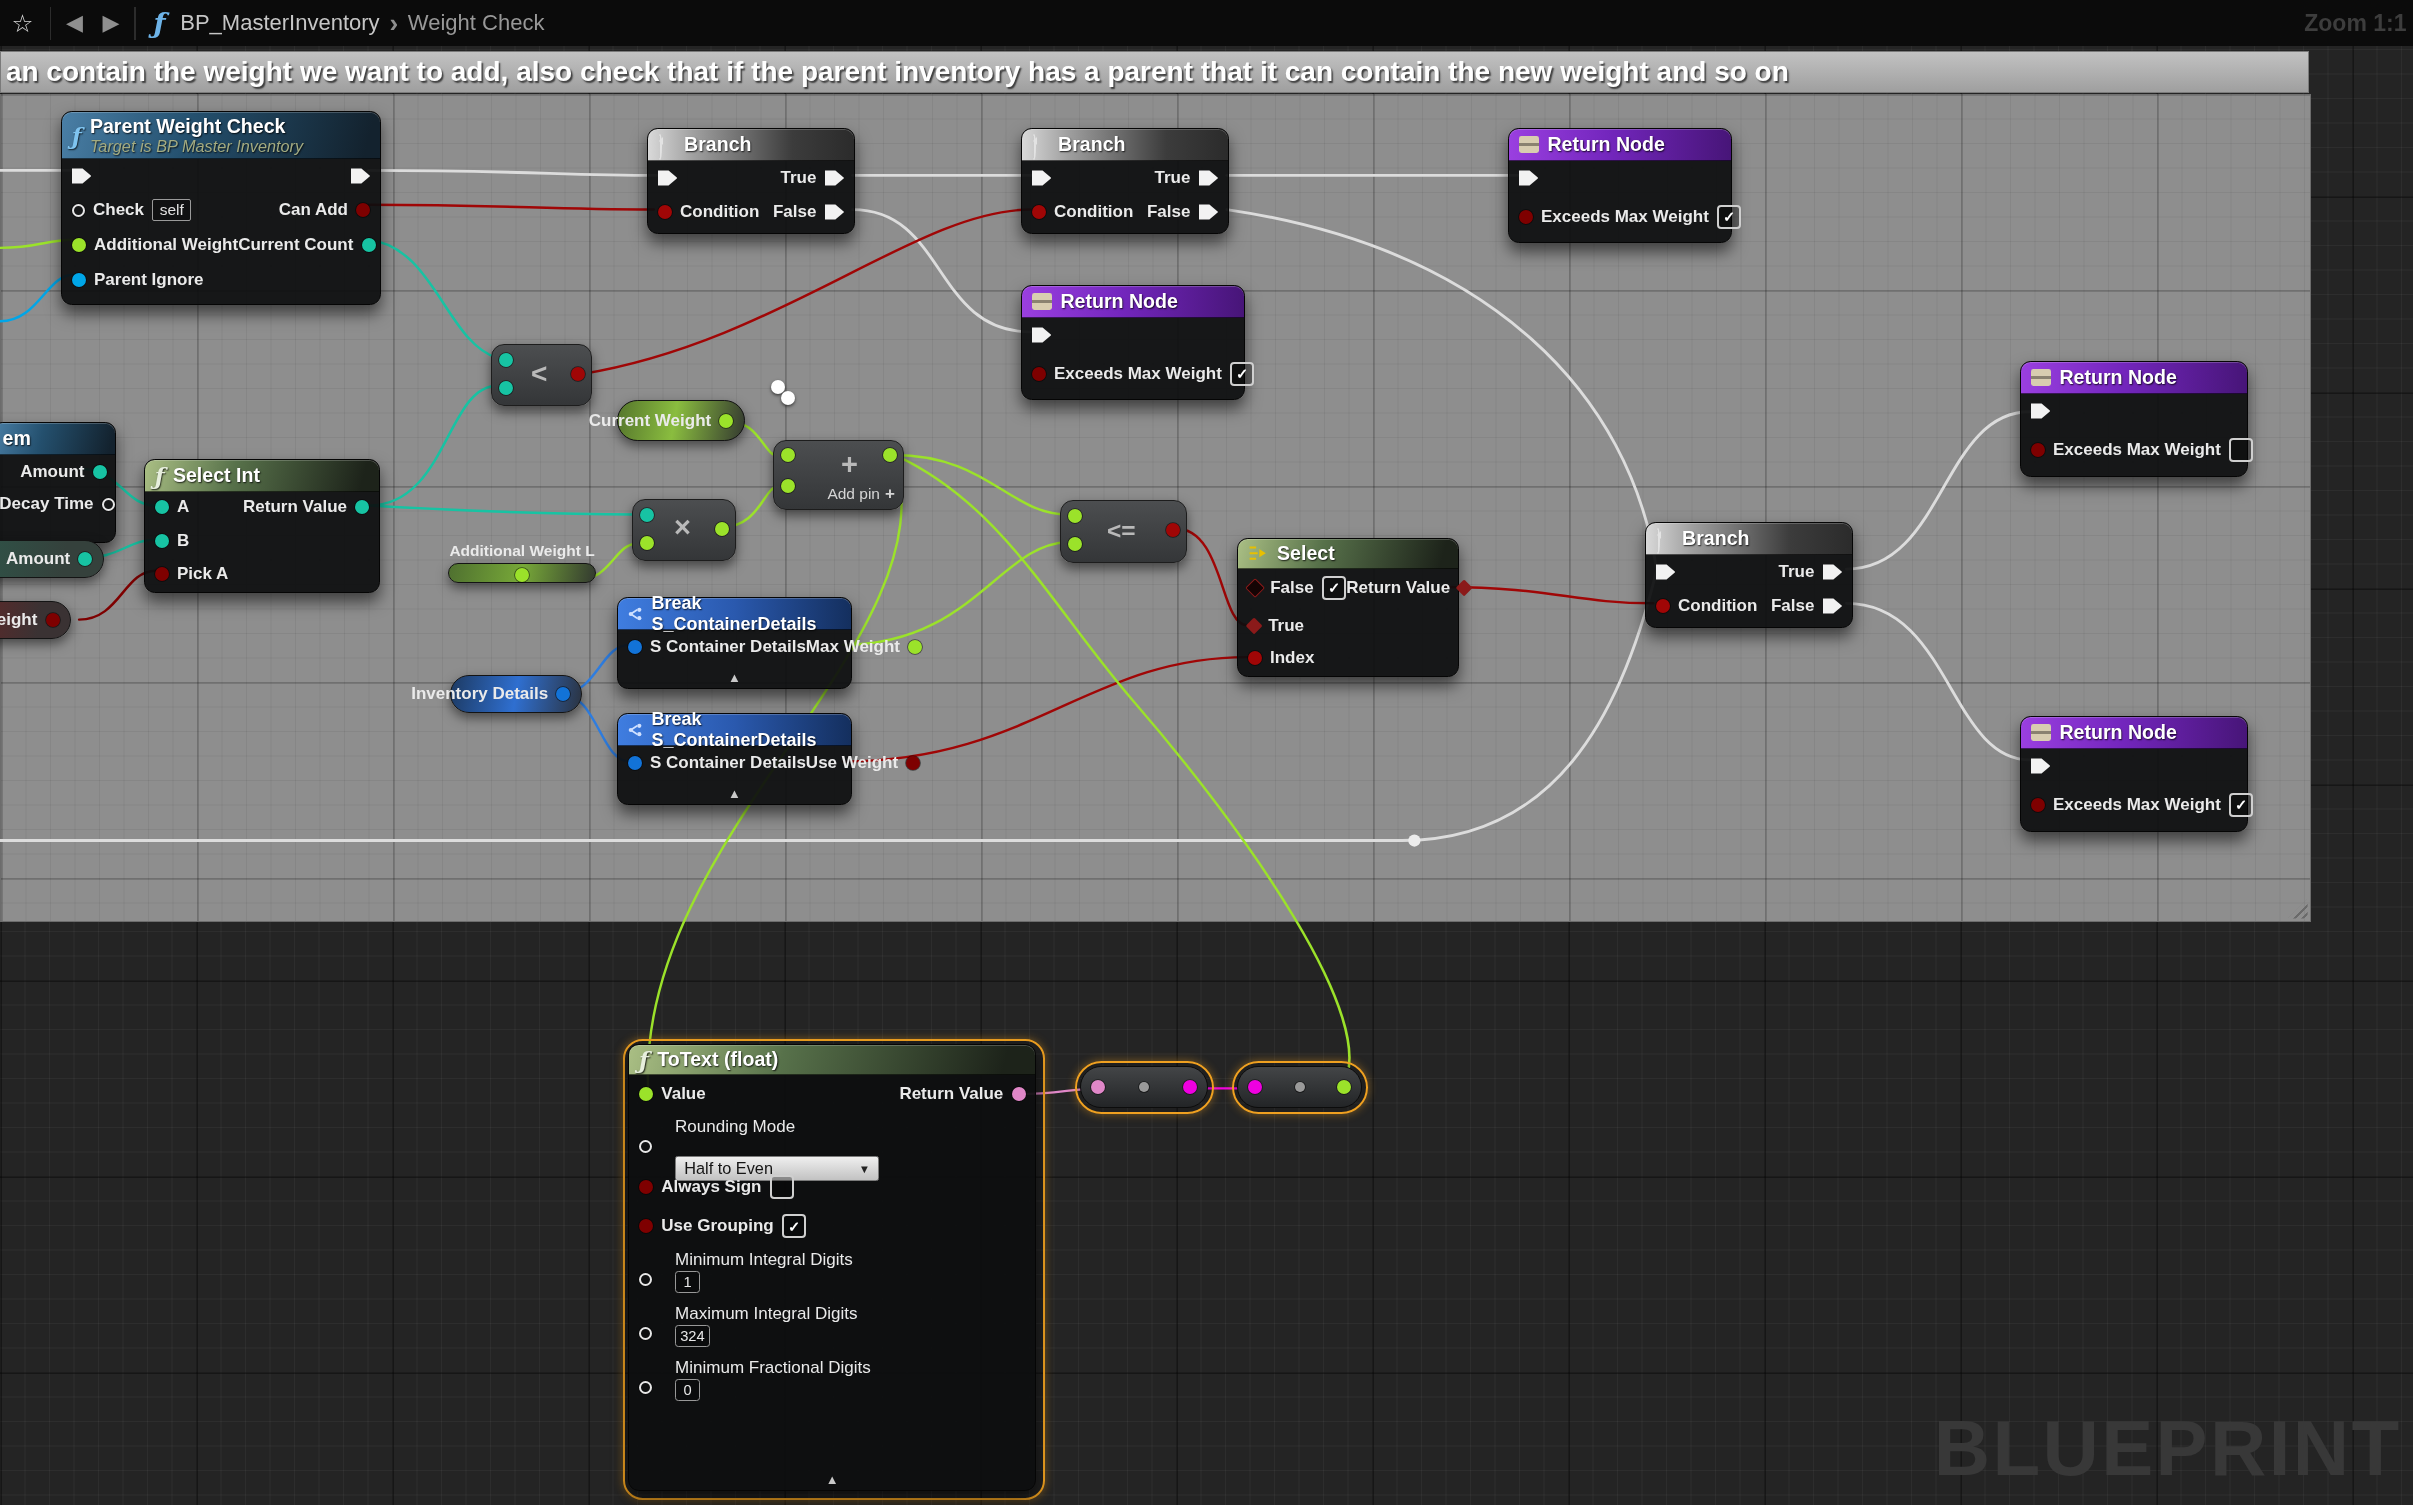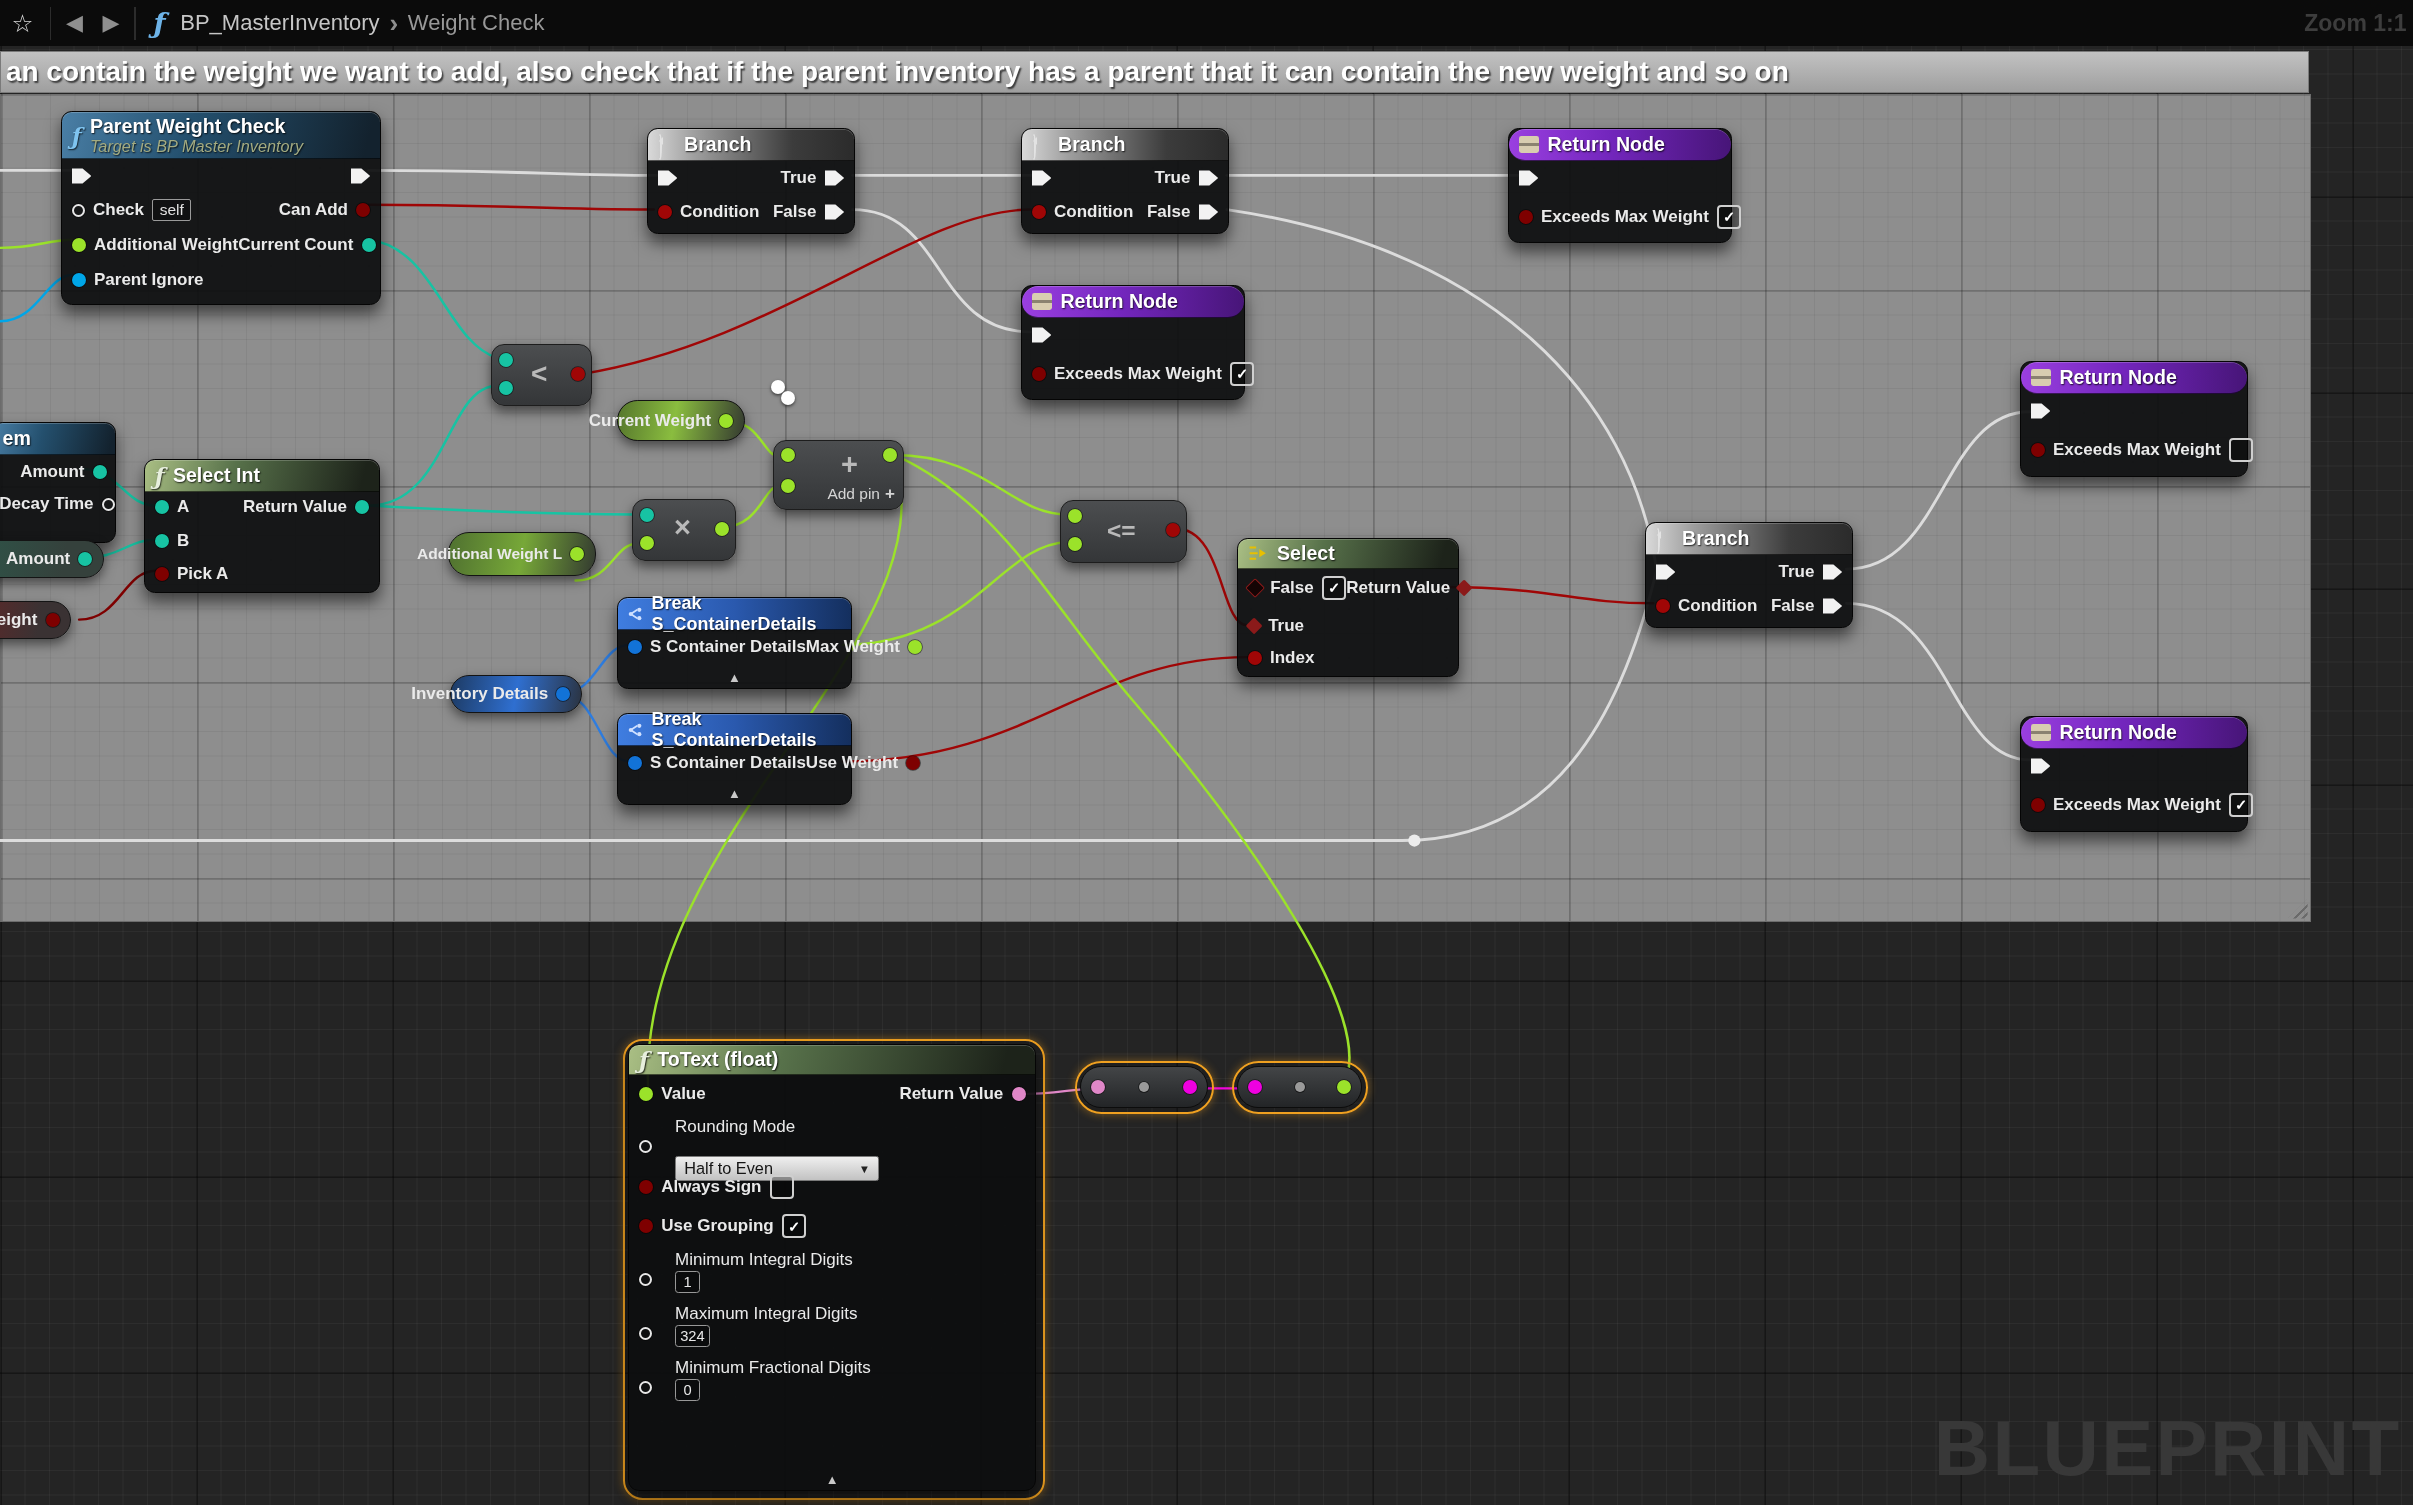--- a/index.html
+++ b/index.html
@@ -53,21 +53,21 @@
 
   
   .node{position:absolute;background:rgba(13,14,15,.93);border:0.8px solid #050505;border-radius:10.6px;
     box-shadow:0 8.2px 16.3px rgba(0,0,0,.55);color:#e6e6e6;z-index:3;}
   .nhead{height:31px;border-radius:9.8px 9.8px 0 0;display:flex;align-items:center;gap:8.2px;
     padding:0 9.8px;font-weight:bold;color:#fff;font-size:19.6px;text-shadow:0.8px 0.8px 1.6px rgba(0,0,0,.8);
     border-bottom:0.8px solid rgba(0,0,0,.6);box-shadow:inset 0 0.8px 0 rgba(255,255,255,.28);}
   .h-func-blue{background:linear-gradient(105deg,#4a7fa6,#24506e 40%,#13222e 95%);}
   .h-func-green{background:linear-gradient(105deg,#aabf84,#57714a 38%,#1d231a 92%);}
   .h-gray{background:linear-gradient(90deg,#d9d9d9,#a0a0a0 22%,#3c3c3c 70%,#2b2b2b);}
-  .h-purple{background:linear-gradient(90deg,#9a3fe0,#7326bd 45%,#471578);border-radius:16px;}
+  .h-purple{background:linear-gradient(90deg,#9a3fe0,#7326bd 45%,#471578);}
   .h-bluestruct{background:linear-gradient(90deg,#3f7de0,#2a59ae 50%,#142f5e);}
   .nsub{font-weight:normal;font-style:italic;font-size:16.3px;color:#a3ab81;line-height:1.05;}
   .fnglyph{font-family:"DejaVu Serif",serif;font-style:italic;font-weight:bold;font-size:23px;}
   .fn-blue{color:#7fc4f0;} .fn-pale{color:#e7efdd;}
 
   .prow{position:absolute;left:9.8px;right:9.8px;display:flex;align-items:center;justify-content:space-between;height:26px;}
   .pl,.pr{display:flex;align-items:center;gap:8.2px;}
   .plabel{font-size:17px;color:#eaeaea;white-space:nowrap;font-weight:bold;}
 
   .exec{width:19.6px;height:18px;background:#f2f2f2;clip-path:polygon(0 8%,55% 8%,100% 50%,55% 92%,0 92%);}
@@ -459,21 +459,21 @@
     <span class="pin p-int"></span>
   </div>
   <div class="pillnode pg-red" style="left:-57px;top:601px;">
     <span class="plabel">All Weight</span>
     <span class="pin p-bool"></span>
   </div>
   <div class="pillnode pg-green" style="left:617px;top:400px;width:128px;height:41px;">
     <span class="plabel">Current Weight</span>
     <span class="pin p-float"></span>
   </div>
-  <div class="pillnode pg-green2" style="left:448px;top:532px;width:148px;height:44px;font-size:15.5px;">
+  <div class="pillnode pg-green2" style="left:448px;top:563px;width:148px;height:20px;font-size:15.5px;flex-direction:column;">
     <span class="plabel" style="font-size:15.5px;">Additional Weight L</span>
     <span class="pin p-float"></span>
   </div>
   <div class="pillnode pg-blue" style="left:450px;top:675px;width:132px;height:38px;">
     <span class="plabel">Inventory Details</span>
     <span class="pin p-obj"></span>
   </div>
 
   <div class="opnode" style="left:491px;top:344px;width:99px;height:60px;">
     <span class="pin p-int oppin" style="left:6.5px;top:8.2px;"></span>

